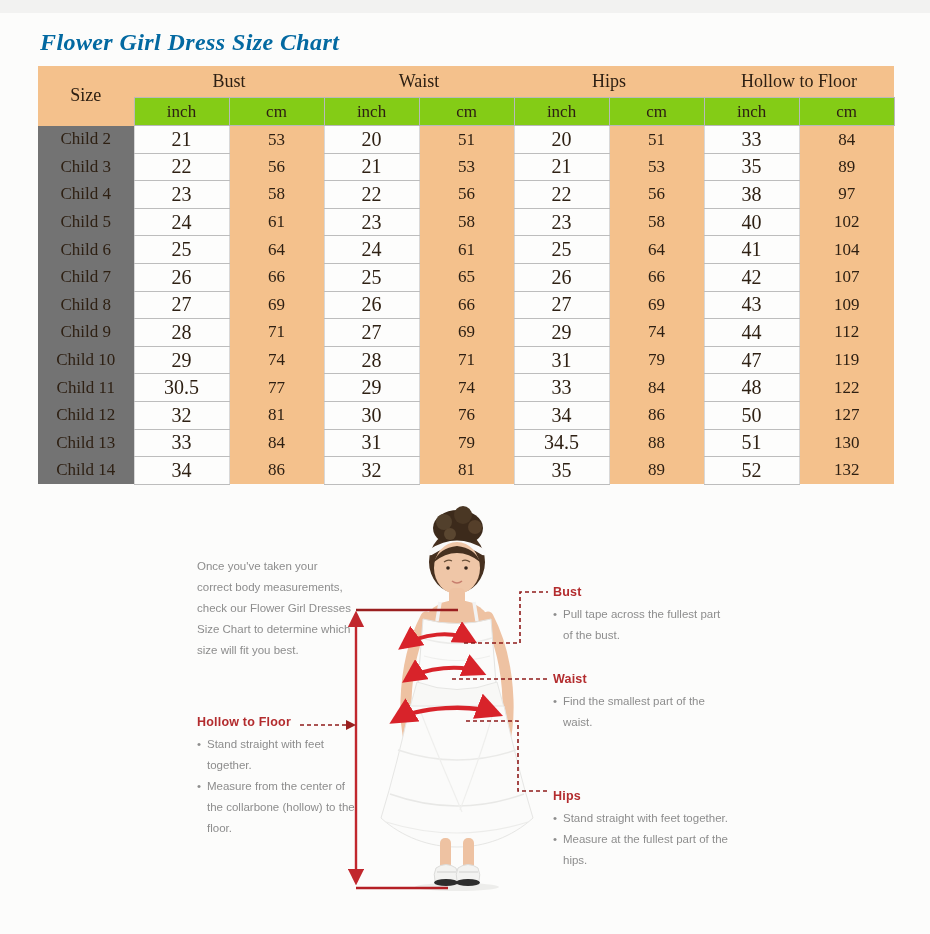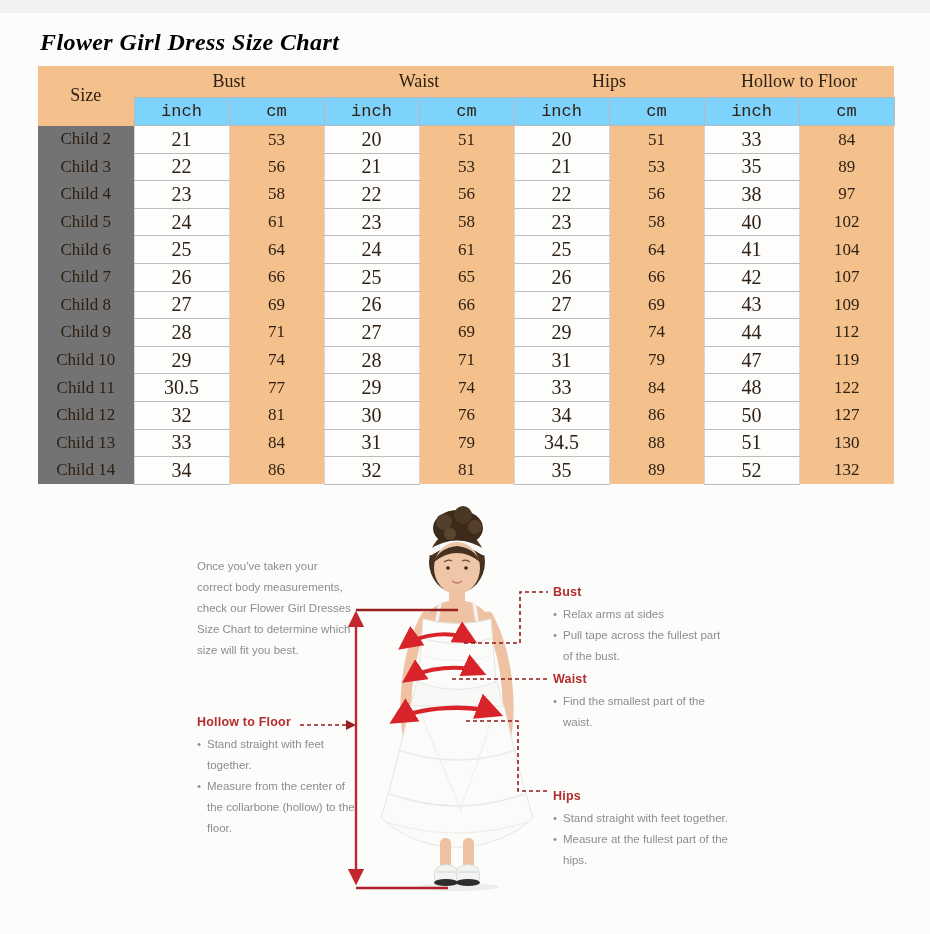--- a/index.html
+++ b/index.html
@@ -6,32 +6,32 @@
   body{
     width:930px;height:934px;position:relative;overflow:hidden;
     background:#fcfcfb;font-family:"Liberation Sans",sans-serif;
   }
   .top-strip{position:absolute;left:0;top:0;width:930px;height:13px;background:#f2f2f1;}
 
   
   .page-title{
     position:absolute;left:40px;top:29px;
     font-family:"Liberation Serif",serif;font-style:italic;font-weight:bold;
-    font-size:24px;color:#000000;letter-spacing:.4px;white-space:nowrap;
+    font-size:24px;color:#0369a1;letter-spacing:.4px;white-space:nowrap;
   }
 
   
   .chart-wrap{position:absolute;left:38px;top:66px;}
   table.size-chart{border-collapse:collapse;table-layout:fixed;width:856px;
     font-family:"Liberation Serif",serif;color:#2e2013;padding-left:46px;}
   table.size-chart col.c-size{width:96px;}
   table.size-chart col.c-val{width:95px;}
   table.size-chart th,table.size-chart td{padding:0;text-align:center;font-weight:normal;}
   tr.group-row th{height:31px;font-size:18px;background:#f4c18c;}
-  tr.unit-row th{height:27px;font-size:17px;background:#7dd3fc;border:1px solid #b9b9b9;font-family:Liberation Mono, monospace;}
+  tr.unit-row th{height:27px;font-size:17px;background:#84cc16;border:1px solid #b9b9b9;}
   th.corner{background:#f4c18c;font-size:18px;}
   td.size-col{background:#737373;text-align:left;padding-left:9px;font-size:17px;height:26.6px;}
   td.inch-col{background:#fdfdfc;border:1px solid #bdbdbd;border-left-color:#d8d8d8;border-right-color:#d8d8d8;font-size:20px;height:26.6px;}
   td.cm-col{background:#f4c18c;font-size:17px;height:26.6px;}
 
   
   .note{position:absolute;font-size:11.5px;line-height:21px;color:#8d8d8d;}
   .intro-note{left:197px;top:556px;width:156px;}
   .m-title{font-size:12.5px;font-weight:bold;color:#b32c2e;line-height:22px;letter-spacing:.2px;}
   ul.bullets{margin:1px 0 0;padding:0;list-style:none;}
@@ -323,21 +323,20 @@
   <div class="m-title">Hollow to Floor</div>
   <ul class="bullets">
     <li>Stand straight with feet together.</li>
     <li>Measure from the center of the collarbone (hollow) to the floor.</li>
   </ul>
 </div>
 
 <div class="note bust-sec">
   <div class="m-title">Bust</div>
   <ul class="bullets">
-    <li>Relax arms at sides</li>
     <li>Pull tape across the fullest part of the bust.</li>
   </ul>
 </div>
 
 <div class="note waist-sec">
   <div class="m-title">Waist</div>
   <ul class="bullets">
     <li>Find the smallest part of the waist.</li>
   </ul>
 </div>

